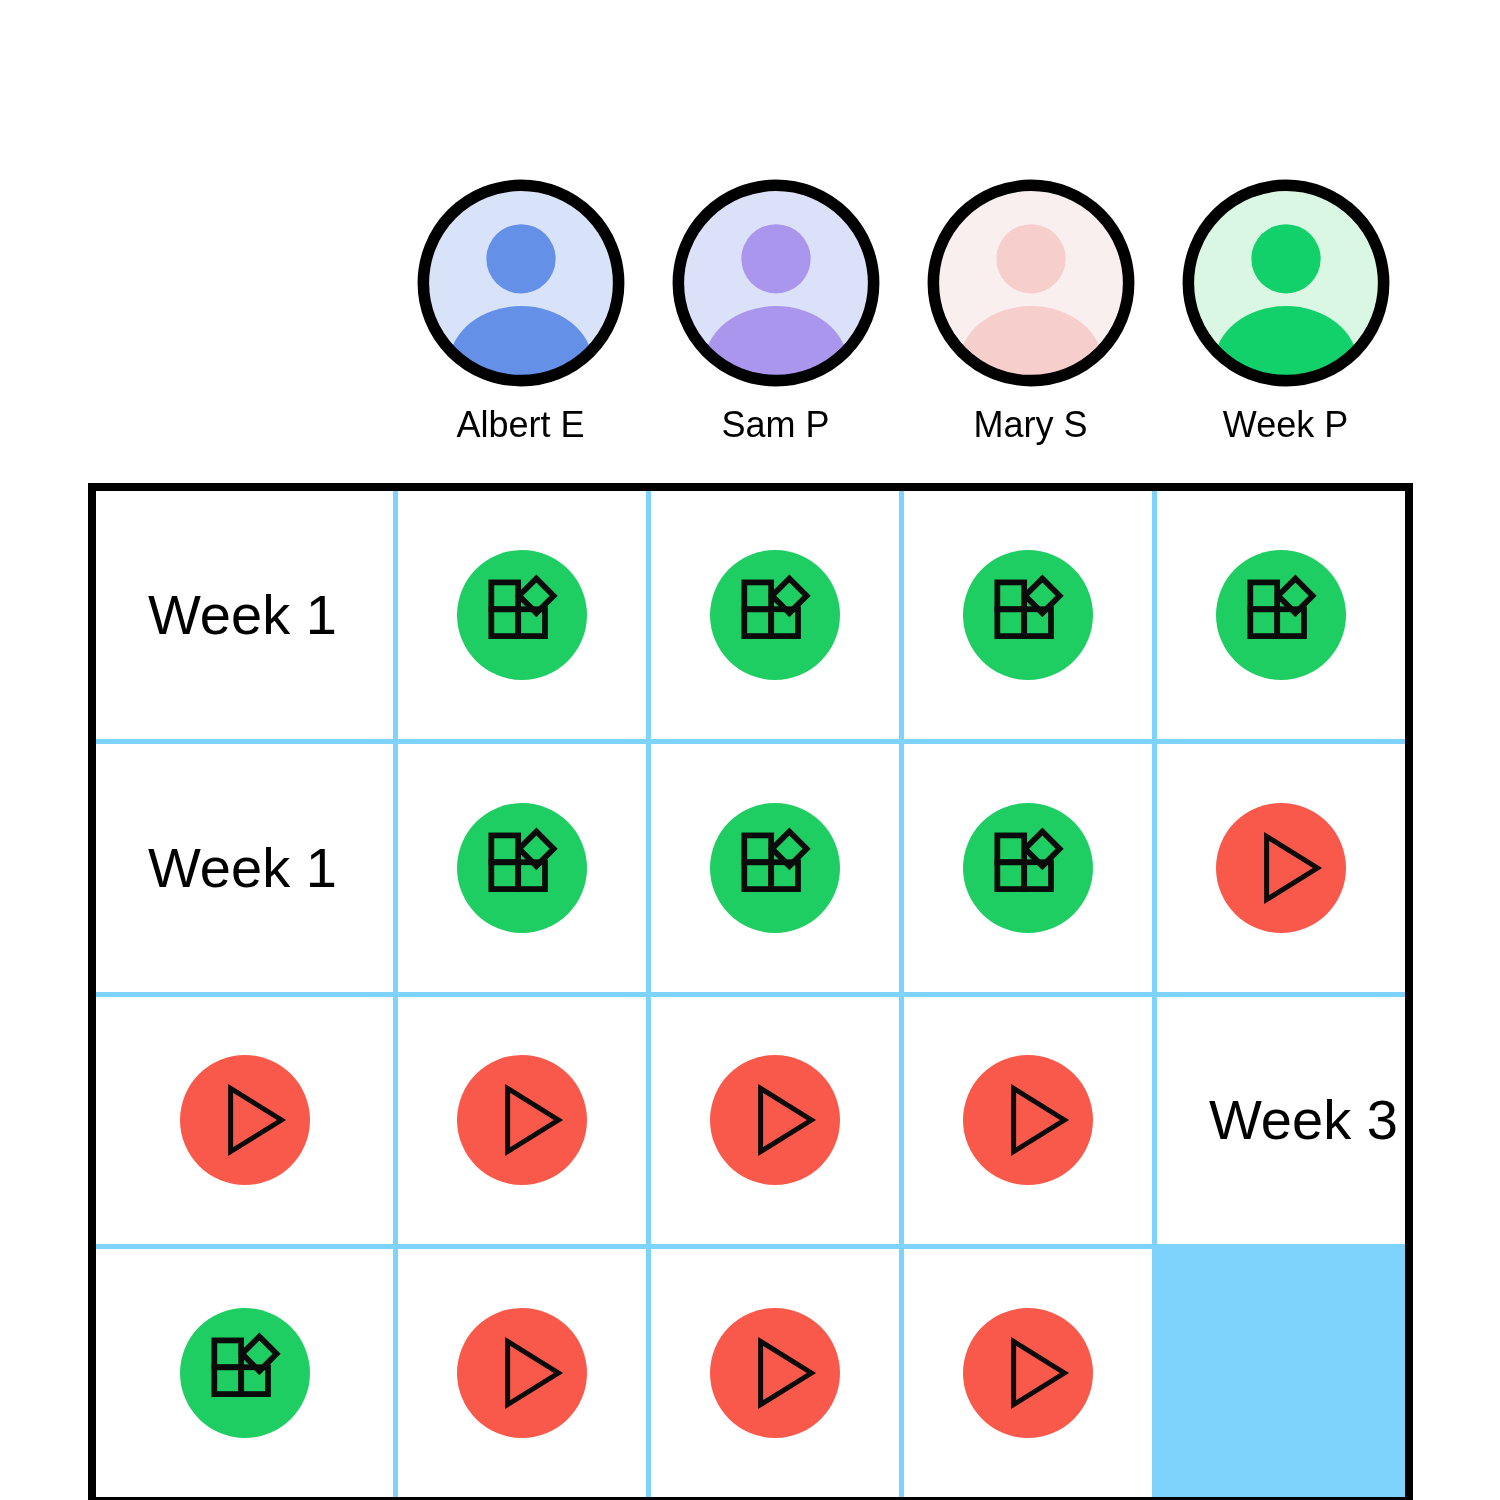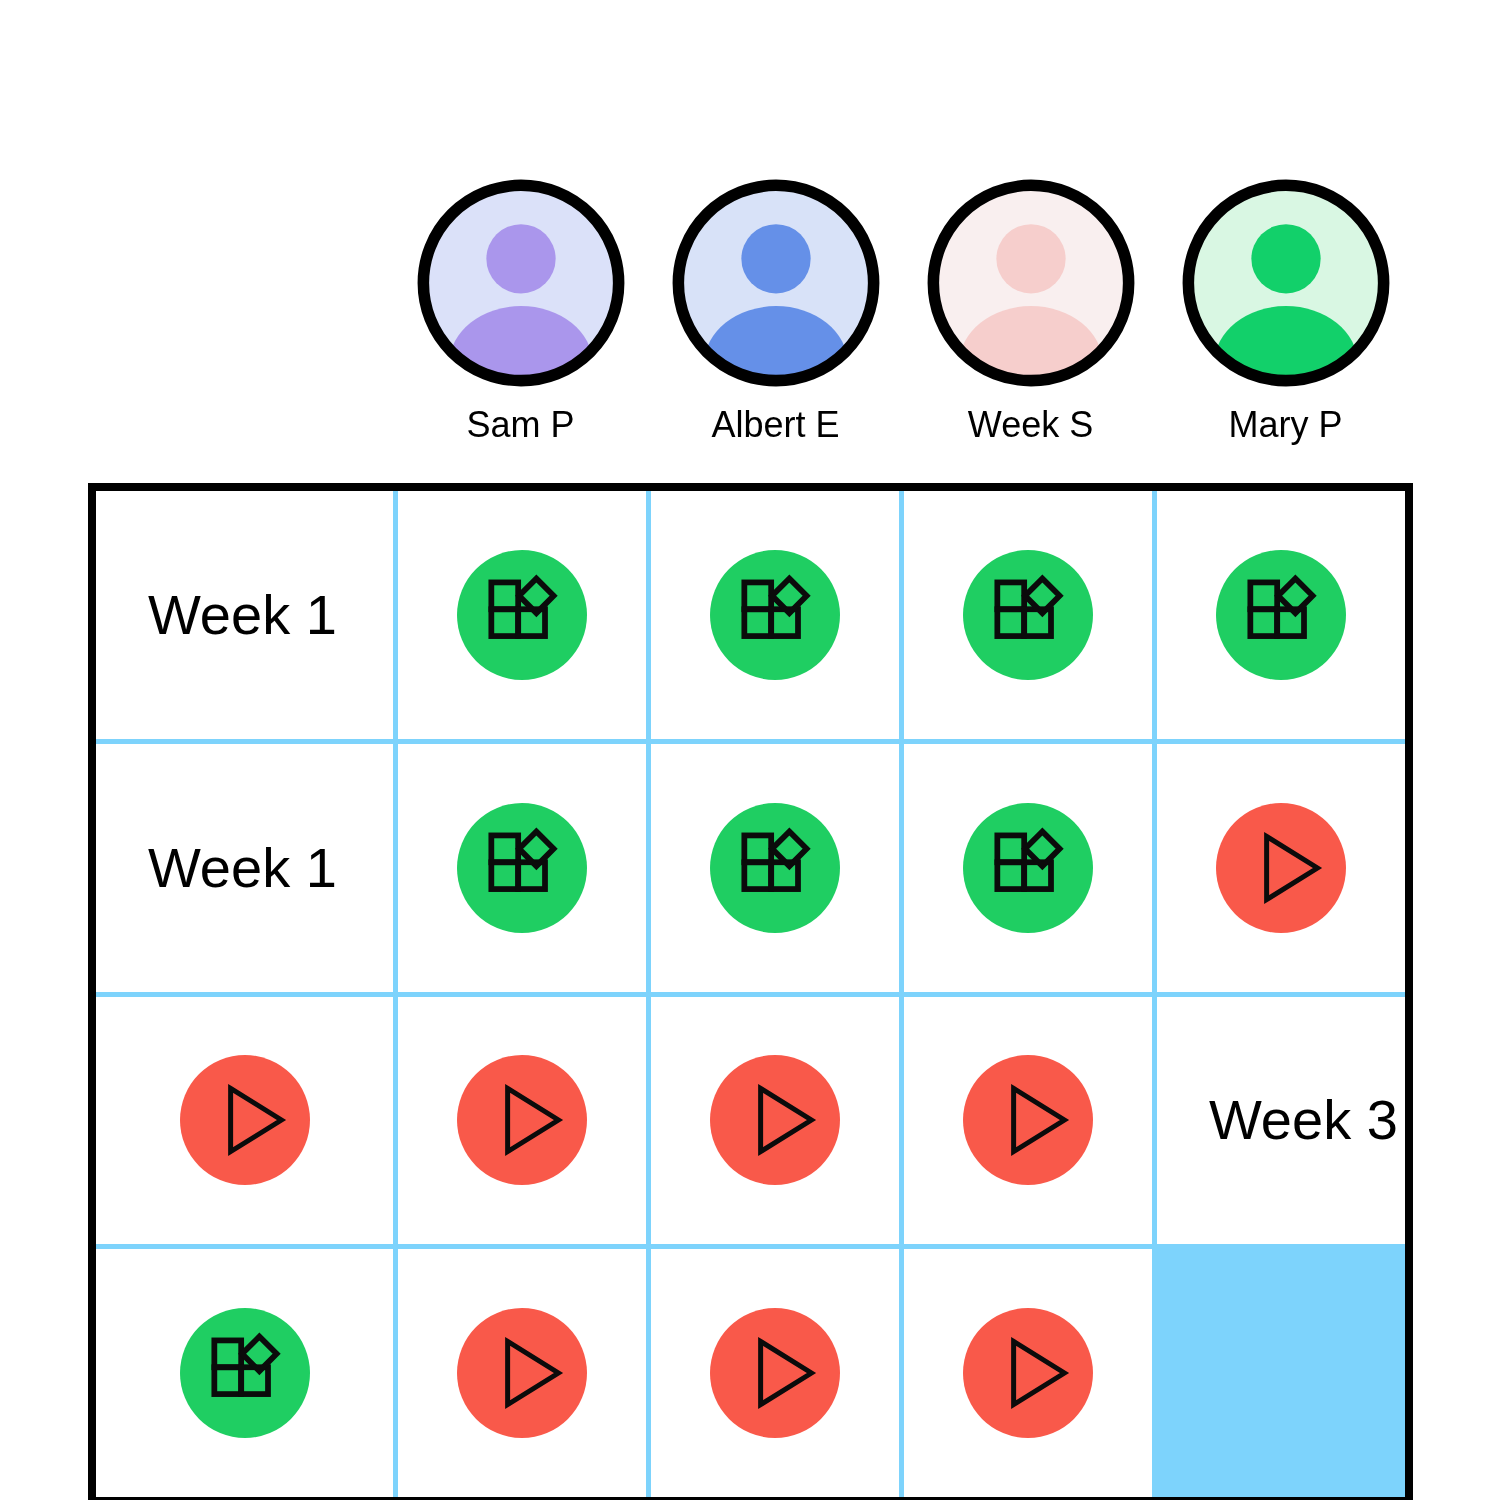--- a/index.html
+++ b/index.html
@@ -94,90 +94,90 @@
 </head>
 <body>
 
 <div class="avatar-row">
   <div class="header-spacer"></div>
 
   <div class="person">
     <span class="avatar">
         <svg viewBox="0 0 100 100">
           <defs>
+            <clipPath id="avclip0">
+              <circle cx="50" cy="50" r="46.5"></circle>
+            </clipPath>
+          </defs>
+          <circle cx="50" cy="50" r="46.5" fill="#D8E2F8"></circle>
+          <g clip-path="url(#avclip0)" fill="#6590E8">
+            <circle cx="50" cy="38.5" r="16.5"></circle>
+            <ellipse cx="50" cy="88" rx="34" ry="27"></ellipse>
+          </g>
+          <circle cx="50" cy="50" r="46.5" fill="none" stroke="#000000" stroke-width="5.5"></circle>
+        </svg>
+      </span>
+    <span class="person-name">Albert E</span>
+  </div>
+
+  <div class="person">
+    <span class="avatar">
+        <svg viewBox="0 0 100 100">
+          <defs>
             <clipPath id="avclip1">
               <circle cx="50" cy="50" r="46.5"></circle>
             </clipPath>
           </defs>
           <circle cx="50" cy="50" r="46.5" fill="#DBE1F9"></circle>
           <g clip-path="url(#avclip1)" fill="#AA96EC">
             <circle cx="50" cy="38.5" r="16.5"></circle>
             <ellipse cx="50" cy="88" rx="34" ry="27"></ellipse>
           </g>
           <circle cx="50" cy="50" r="46.5" fill="none" stroke="#000000" stroke-width="5.5"></circle>
         </svg>
       </span>
     <span class="person-name">Sam P</span>
-  </div>
-
-  <div class="person">
-    <span class="avatar">
-        <svg viewBox="0 0 100 100">
-          <defs>
-            <clipPath id="avclip0">
-              <circle cx="50" cy="50" r="46.5"></circle>
-            </clipPath>
-          </defs>
-          <circle cx="50" cy="50" r="46.5" fill="#D8E2F8"></circle>
-          <g clip-path="url(#avclip0)" fill="#6590E8">
-            <circle cx="50" cy="38.5" r="16.5"></circle>
-            <ellipse cx="50" cy="88" rx="34" ry="27"></ellipse>
-          </g>
-          <circle cx="50" cy="50" r="46.5" fill="none" stroke="#000000" stroke-width="5.5"></circle>
-        </svg>
-      </span>
-    <span class="person-name">Albert E</span>
   </div>
 
   <div class="person">
     <span class="avatar">
         <svg viewBox="0 0 100 100">
           <defs>
             <clipPath id="avclip2">
               <circle cx="50" cy="50" r="46.5"></circle>
             </clipPath>
           </defs>
           <circle cx="50" cy="50" r="46.5" fill="#F9EFEF"></circle>
           <g clip-path="url(#avclip2)" fill="#F6CECC">
             <circle cx="50" cy="38.5" r="16.5"></circle>
             <ellipse cx="50" cy="88" rx="34" ry="27"></ellipse>
           </g>
           <circle cx="50" cy="50" r="46.5" fill="none" stroke="#000000" stroke-width="5.5"></circle>
         </svg>
       </span>
-    <span class="person-name">Week S</span>
+    <span class="person-name">Mary S</span>
   </div>
 
   <div class="person">
     <span class="avatar">
         <svg viewBox="0 0 100 100">
           <defs>
             <clipPath id="avclip3">
               <circle cx="50" cy="50" r="46.5"></circle>
             </clipPath>
           </defs>
           <circle cx="50" cy="50" r="46.5" fill="#D9F7E3"></circle>
           <g clip-path="url(#avclip3)" fill="#12D06A">
             <circle cx="50" cy="38.5" r="16.5"></circle>
             <ellipse cx="50" cy="88" rx="34" ry="27"></ellipse>
           </g>
           <circle cx="50" cy="50" r="46.5" fill="none" stroke="#000000" stroke-width="5.5"></circle>
         </svg>
       </span>
-    <span class="person-name">Mary P</span>
+    <span class="person-name">Week P</span>
   </div>
 </div>
 
 <div class="status-table">
   <div class="cell week-cell">
     <span class="week-label">Week 1</span>
   </div>
 
   <div class="cell status-cell">
     <span class="status-badge" style="background: rgb(31, 206, 98);">

